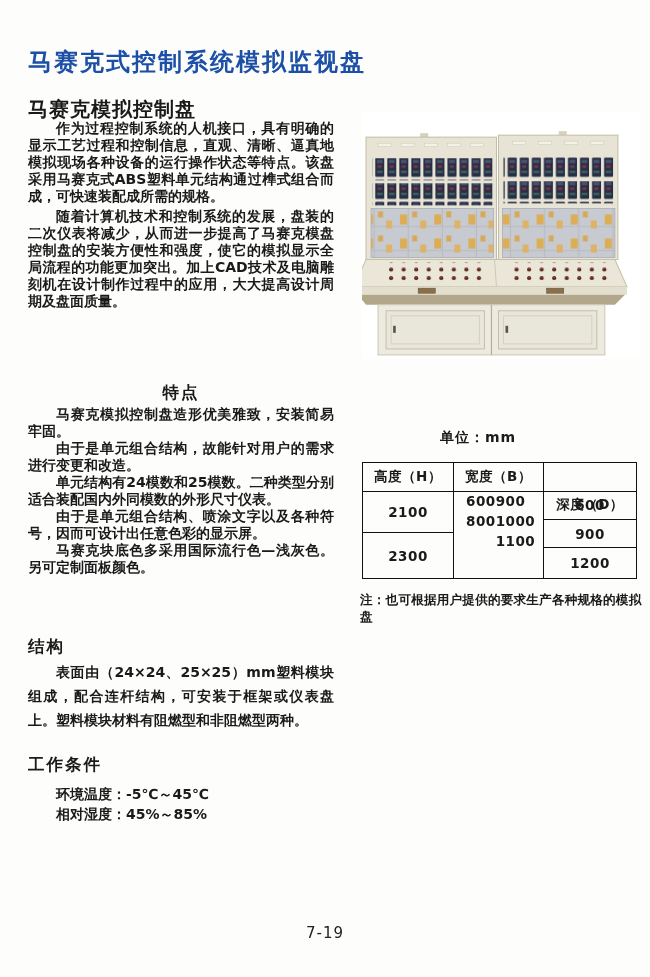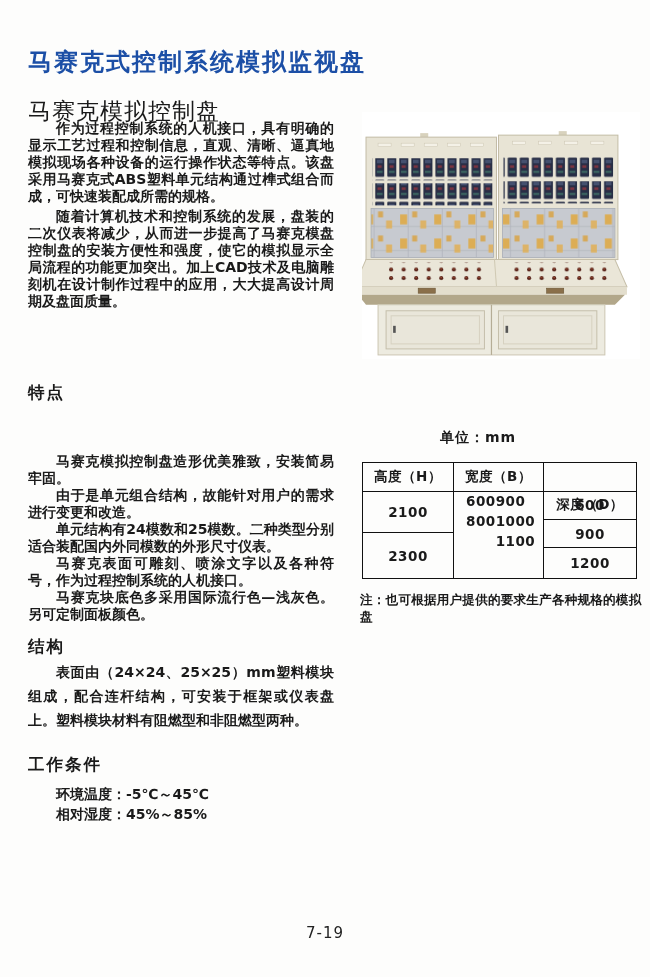--- a/index.html
+++ b/index.html
@@ -16,21 +16,21 @@
     color:#1a1a1a;
   }
   
   .doc-title{
     position:absolute;left:28px;top:46px;width:360px;
     font-size:24px;font-weight:bold;color:#1c4fa6;
     letter-spacing:2px;white-space:nowrap;
   }
   .sub-heading{
     position:absolute;left:28px;top:96px;width:306px;
-    font-size:23px;font-weight:normal;letter-spacing:1px;
+    font-size:20px;font-weight:bold;letter-spacing:1px;
   }
   .section-heading{
     position:absolute;left:28px;width:306px;
     font-size:16.5px;font-weight:bold;letter-spacing:2px;
   }
   .body-block{
     position:absolute;left:28px;width:306px;
     font-size:14px;font-weight:bold;line-height:17px;
     text-align:justify;
   }
@@ -75,26 +75,26 @@
 <div class="page">
 
   <div class="doc-title">马赛克式控制系统模拟监视盘</div>
 
   <div class="sub-heading">马赛克模拟控制盘</div>
   <div class="body-block" style="top:120px;">
     <p>作为过程控制系统的人机接口，具有明确的显示工艺过程和控制信息，直观、清晰、逼真地模拟现场各种设备的运行操作状态等特点。该盘采用马赛克式ABS塑料单元结构通过榫式组合而成，可快速装配成所需的规格。</p>
     <p class="gap">随着计算机技术和控制系统的发展，盘装的二次仪表将减少，从而进一步提高了马赛克模盘控制盘的安装方便性和强度，使它的模拟显示全局流程的功能更加突出。加上CAD技术及电脑雕刻机在设计制作过程中的应用，大大提高设计周期及盘面质量。</p>
   </div>
 
-  <div class="section-heading" style="top:382px;">特点</div>
-  <div class="body-block" style="top:406px;margin-top:47px;">
+  <div class="section-heading" style="top:382px;text-align:center;">特点</div>
+  <div class="body-block" style="top:406px;">
     <p>马赛克模拟控制盘造形优美雅致，安装简易牢固。</p>
     <p>由于是单元组合结构，故能针对用户的需求进行变更和改造。</p>
     <p>单元结构有24模数和25模数。二种类型分别适合装配国内外同模数的外形尺寸仪表。</p>
-    <p>马赛克表面可雕刻、喷涂文字以及各种符号，作为过程控制系统的人机接口。</p>
+    <p>由于是单元组合结构、喷涂文字以及各种符号，因而可设计出任意色彩的显示屏。</p>
     <p>马赛克块底色多采用国际流行色—浅灰色。另可定制面板颜色。</p>
   </div>
 
   <div class="section-heading" style="top:636px;">结构</div>
   <div class="body-block" style="top:660px;line-height:24px;">
     <p>表面由（24×24、25×25）mm塑料模块组成，配合连杆结构，可安装于框架或仪表盘上。塑料模块材料有阻燃型和非阻燃型两种。</p>
   </div>
 
   <div class="section-heading" style="top:754px;">工作条件</div>
   <div class="body-block" style="top:784px;line-height:20px;">

